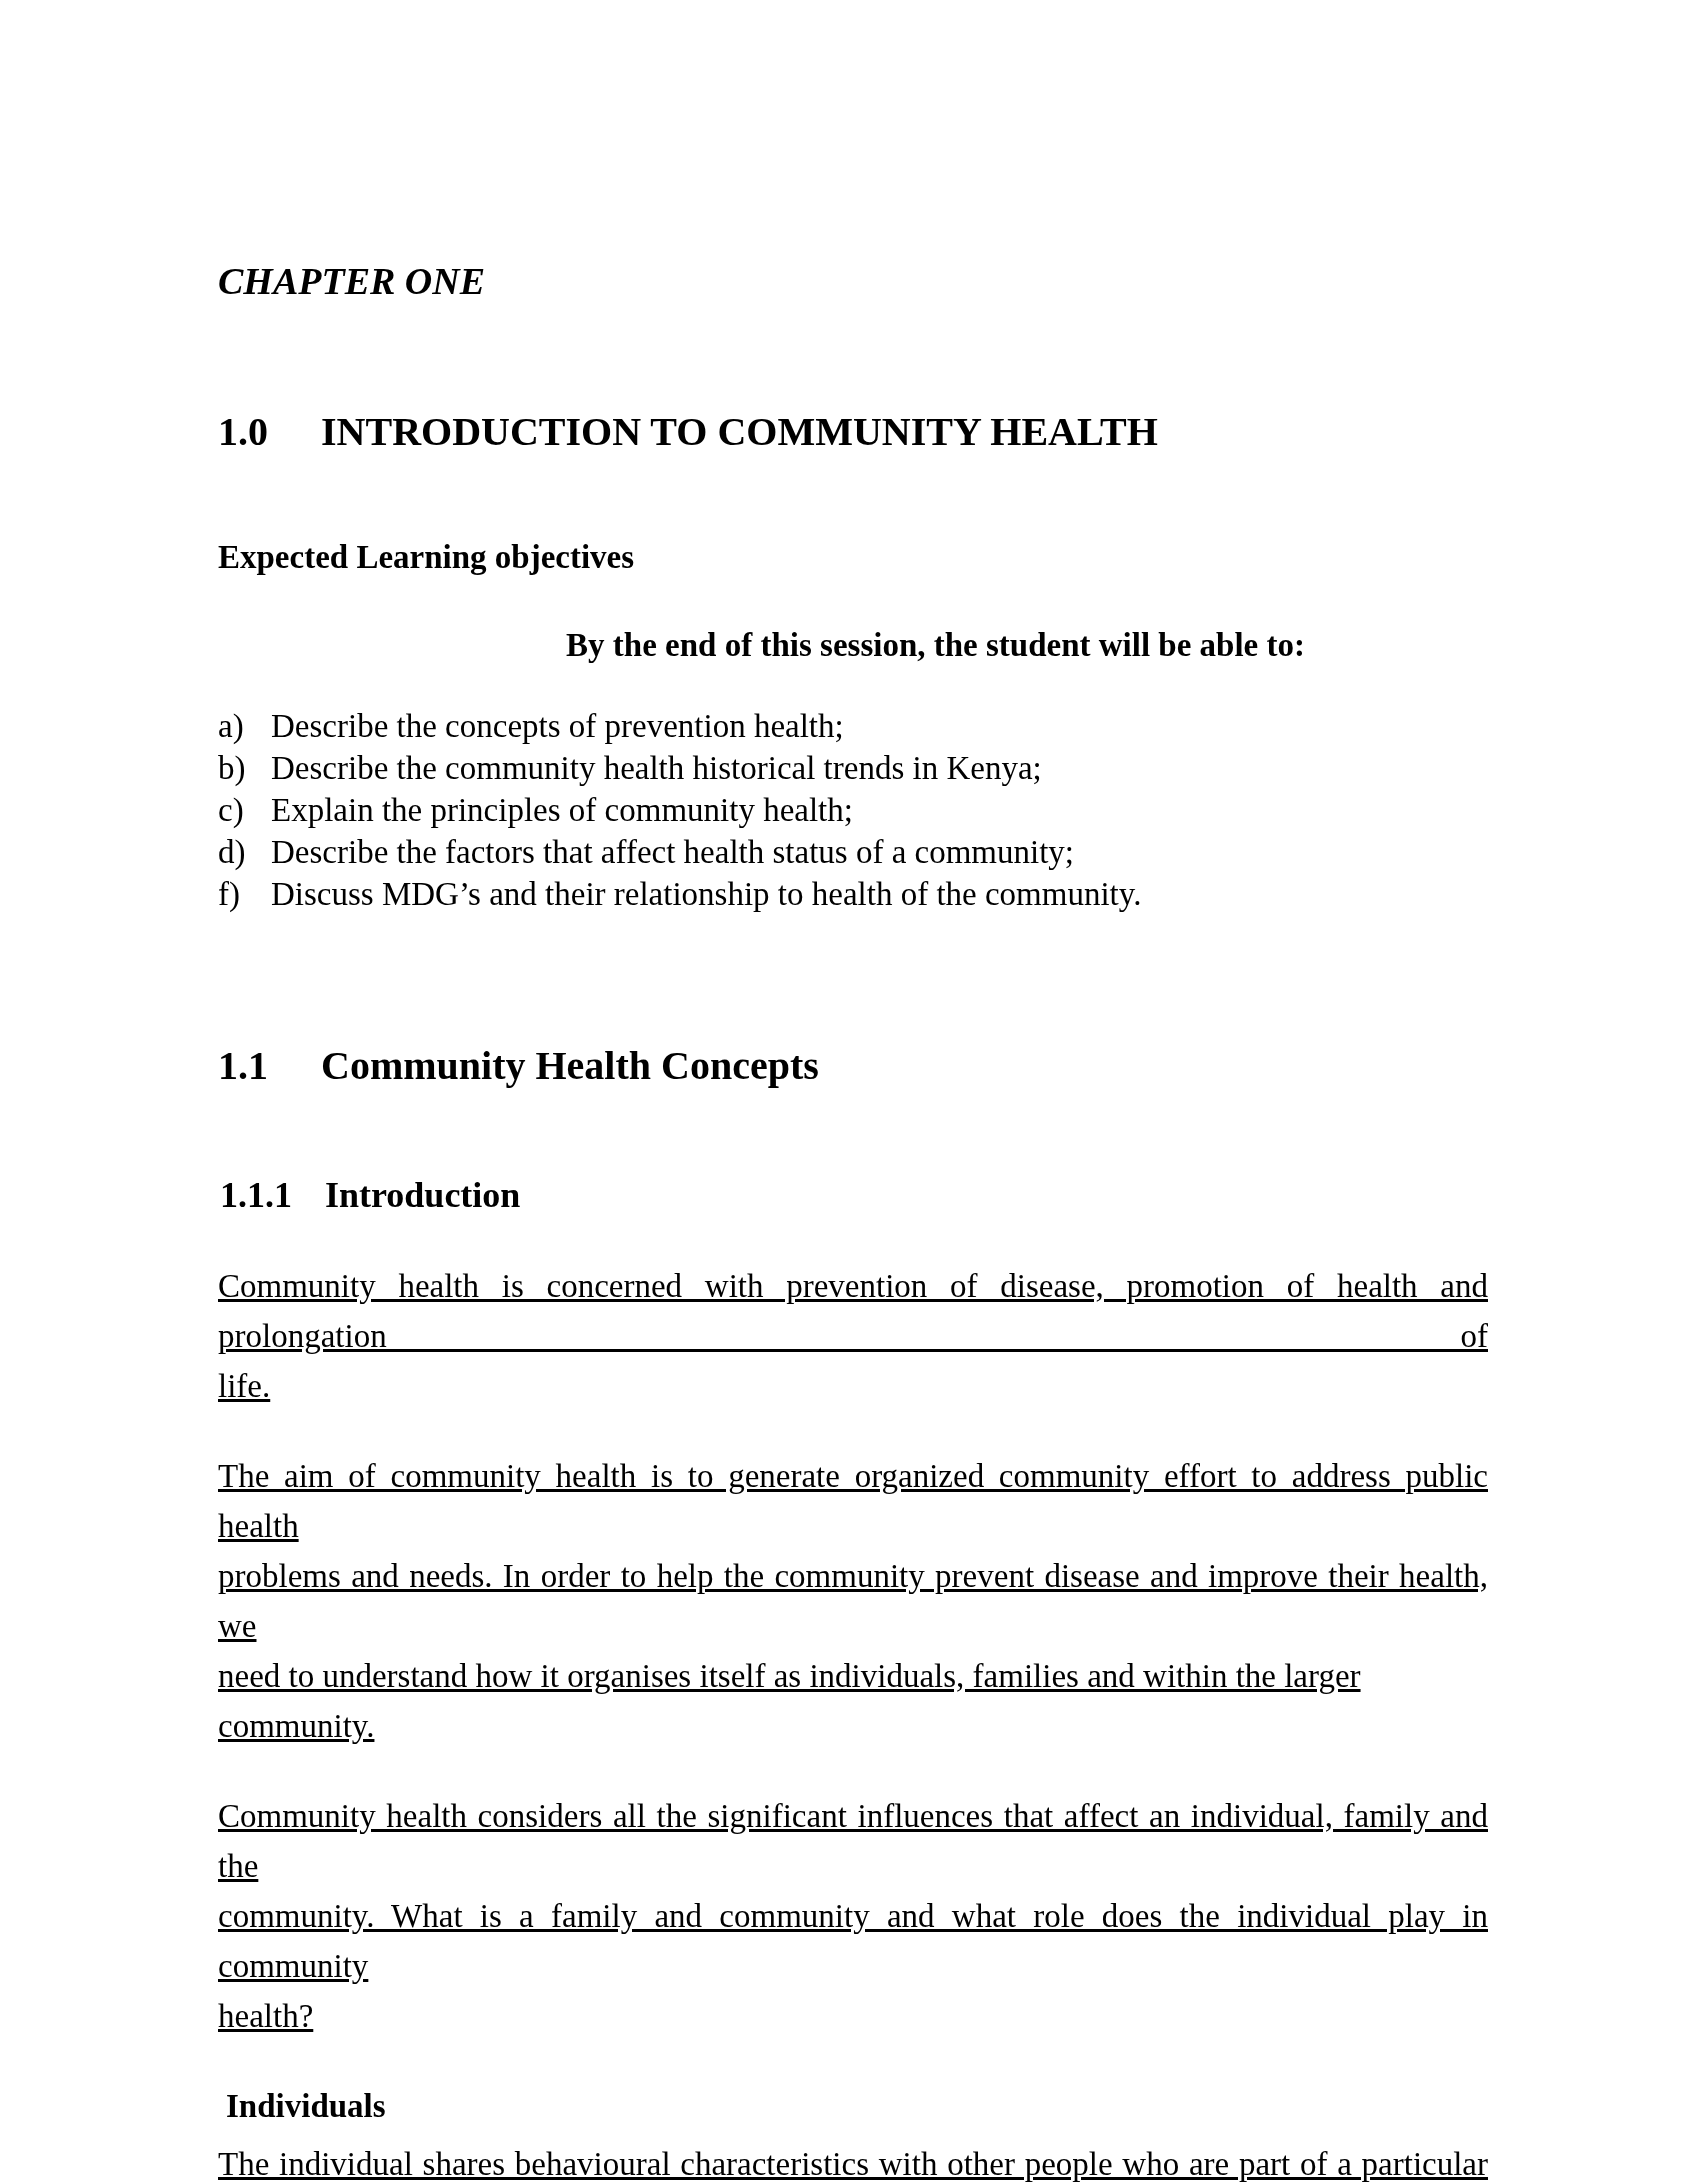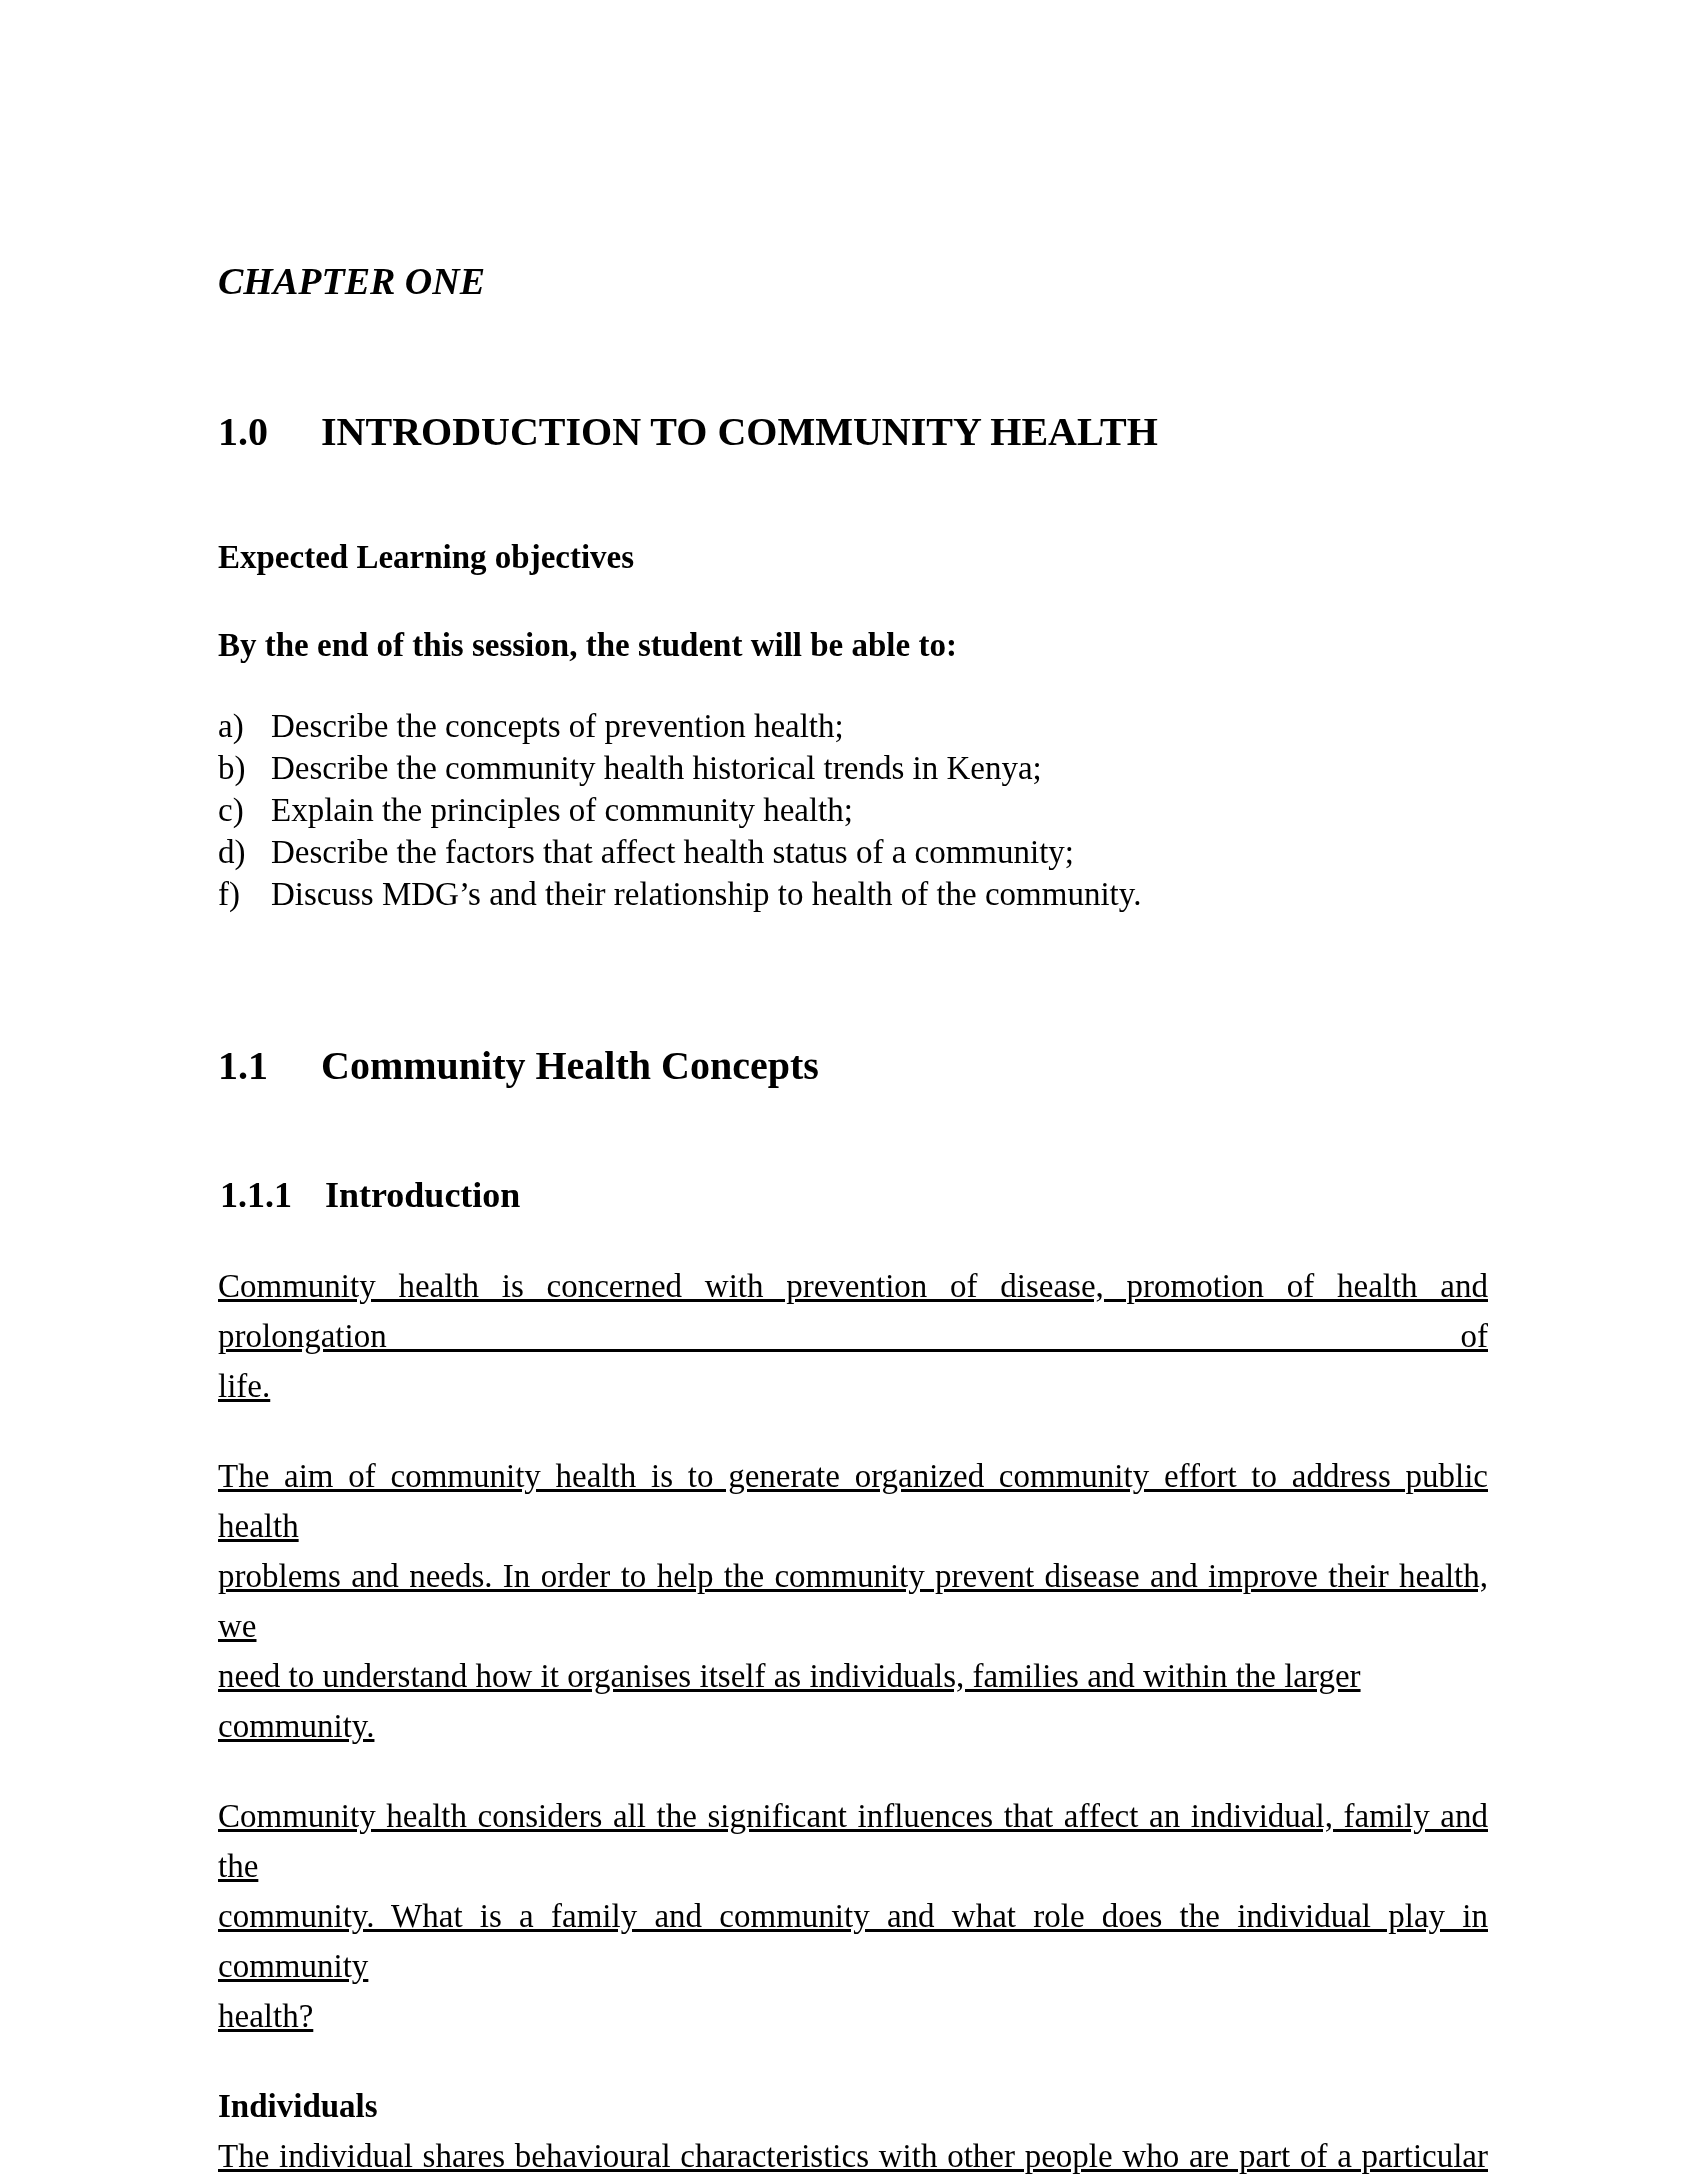--- a/index.html
+++ b/index.html
@@ -41,21 +41,21 @@
   }
   .hnum2 { display: inline-block; min-width: 105px; }
   
   .bold-line {
     font-size: 33px;
     font-weight: bold;
     line-height: 50px;
     margin: 0;
   }
   .b-expected { margin-bottom: 38px; }
-  .b-byend { margin-bottom: 35px; }
+  .b-byend { margin-bottom: 35px; text-align: right; }
   
   .objectives { margin: 0 0 126px 0; }
   .obj-item {
     font-size: 33px;
     line-height: 42px;
     white-space: nowrap;
   }
   .obj-letter { display: inline-block; width: 53px; }
   
   .para {
@@ -64,21 +64,21 @@
     margin: 0 4px 40px 0;
     width: 1270px;
     text-decoration: underline;
   }
   .jline { text-align: justify; text-align-last: justify; }
   .jline-last { text-align: left; text-align-last: left; }
   .subhead {
     font-size: 33px;
     font-weight: bold;
     line-height: 50px;
-    margin: 0;
+    margin: 8px;
   }
   .ind-para { margin-bottom: 0; }
 </style>
 </head>
 <body>
 
 <div class="page">
 
   <h1 class="h-chapter">CHAPTER ONE</h1>
 

